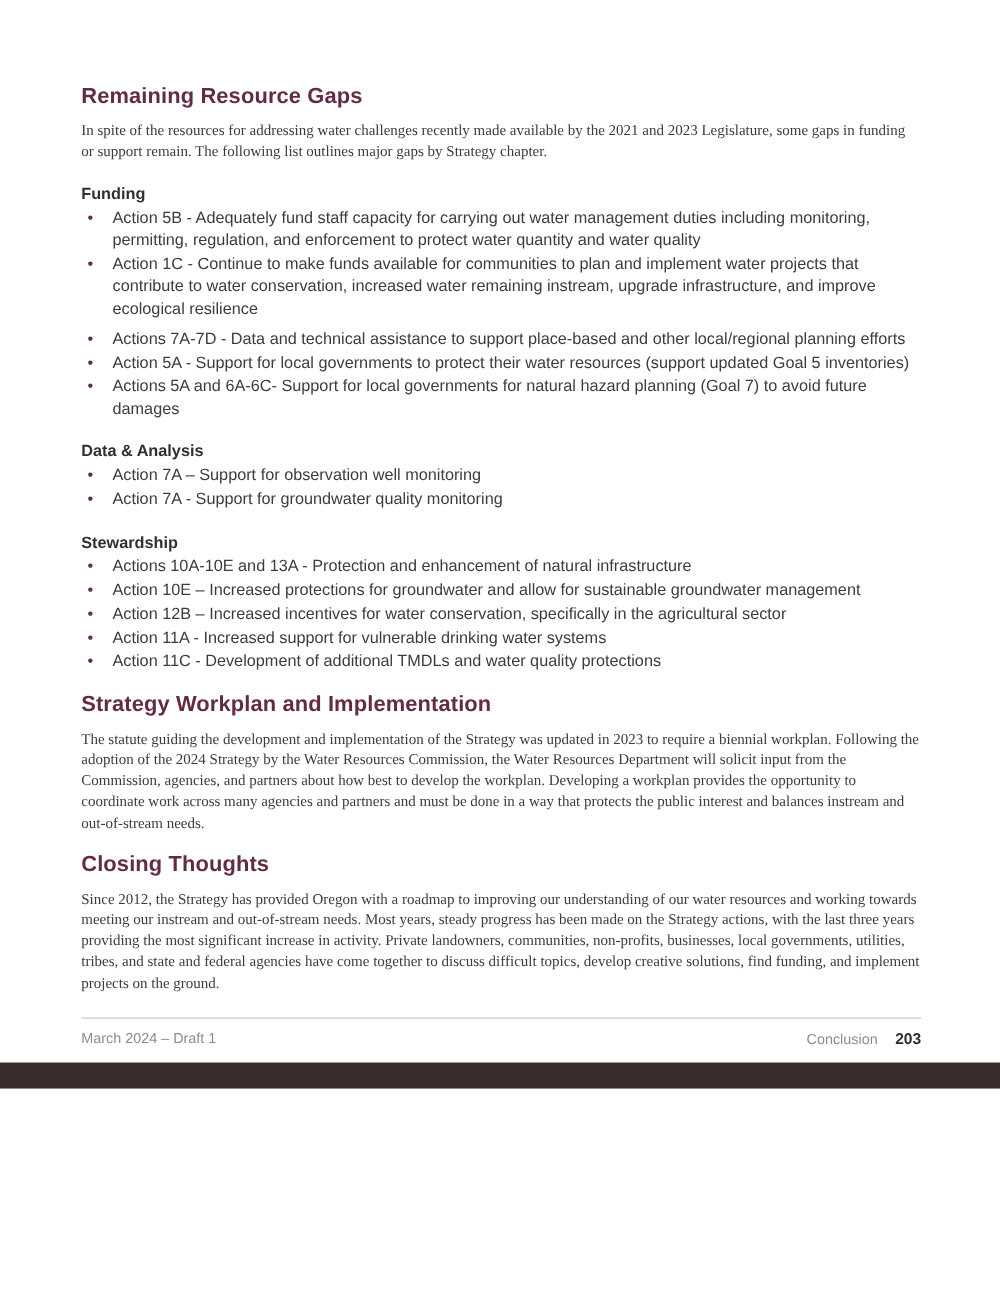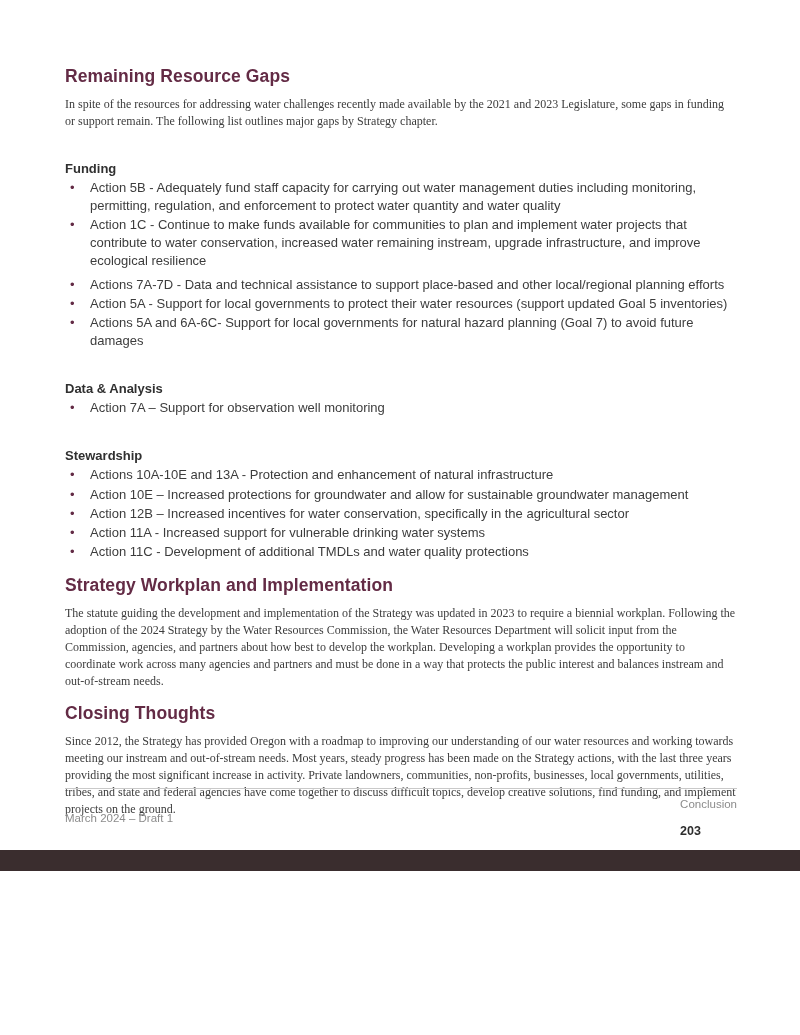--- a/index.html
+++ b/index.html
@@ -36,21 +36,21 @@
     line-height: 1.4;
     color: var(--text, #3c3c3c);
     margin: 0 0 14px 0;
     font-family: Liberation Serif, serif;
   }
   p.body + p.body { margin-top: 18px; }
   h3.sub {
     font-size: 13px;
     font-weight: bold;
     color: #303030;
-    margin: 31px 0 3px 0;
+    margin: 17px 0 3px 0;
   }
   ul.gap-list {
     list-style: none;
     margin: 0 0 5px 0;
     padding: 0;
   }
   ul.gap-list li {
     position: relative;
     font-size: 13px;
     line-height: 1.4;
@@ -75,21 +75,20 @@
     display: flex;
     justify-content: space-between;
     align-items: center;
     font-size: 11.5px;
     color: var(--muted, #8c8c8c);
   }
   .footer-right {
     display: flex;
     align-items: baseline;
     gap: 14px;
-    flex-direction: column;
   }
   .page-num {
     color: #2d2d2d;
     font-weight: bold;
     font-size: 12.5px;
   }
   .bottom-bar {
     position: absolute;
     left: 0;
     bottom: 0;
@@ -115,20 +114,21 @@
 
     <ul class="gap-list">
       <li>Actions 7A-7D - Data and technical assistance to support place-based and other local/regional planning efforts</li>
       <li>Action 5A - Support for local governments to protect their water resources (support updated Goal 5 inventories)</li>
       <li>Actions 5A and 6A-6C- Support for local governments for natural hazard planning (Goal 7) to avoid future damages</li>
     </ul>
 
     <h3 class="sub">Data &amp; Analysis</h3>
     <ul class="gap-list">
       <li>Action 7A – Support for observation well monitoring</li>
+      <li>Action 7A - Support for groundwater quality monitoring</li>
     </ul>
 
     <h3 class="sub">Stewardship</h3>
     <ul class="gap-list">
       <li>Actions 10A-10E and 13A - Protection and enhancement of natural infrastructure</li>
       <li>Action 10E – Increased protections for groundwater and allow for sustainable groundwater management</li>
       <li>Action 12B – Increased incentives for water conservation, specifically in the agricultural sector</li>
       <li>Action 11A - Increased support for vulnerable drinking water systems</li>
       <li>Action 11C - Development of additional TMDLs and water quality protections</li>
     </ul>

